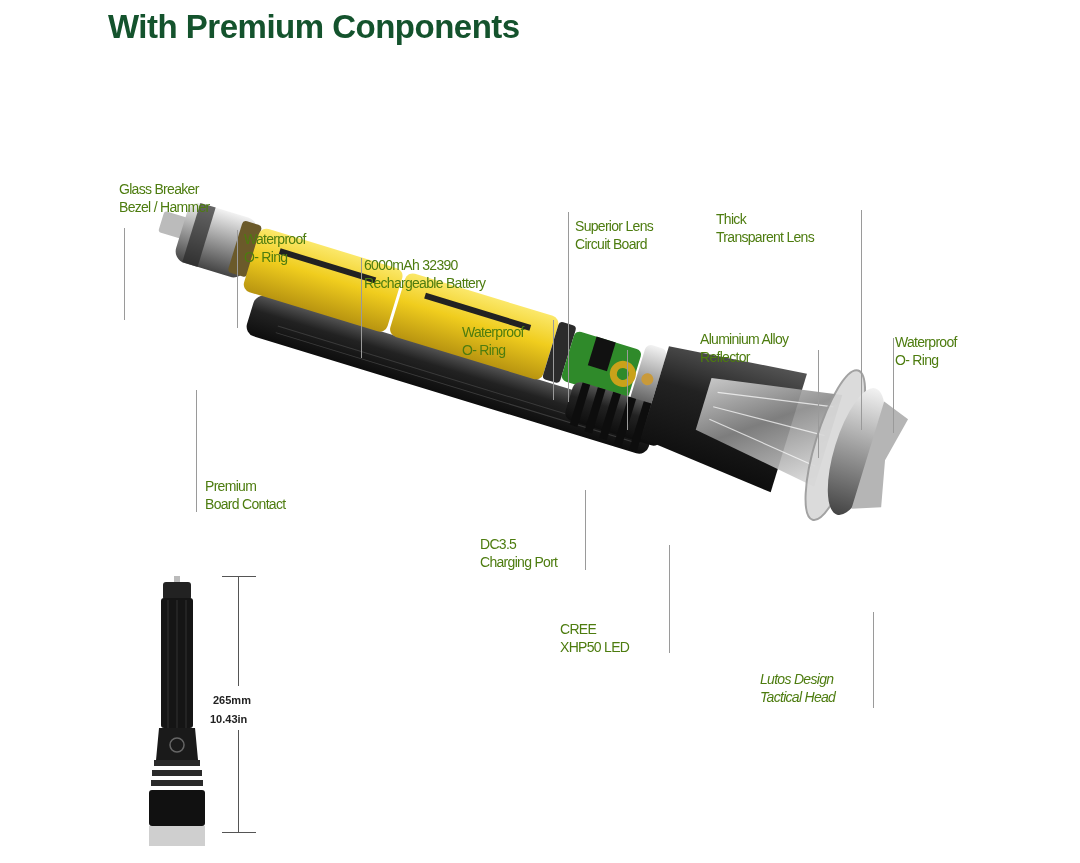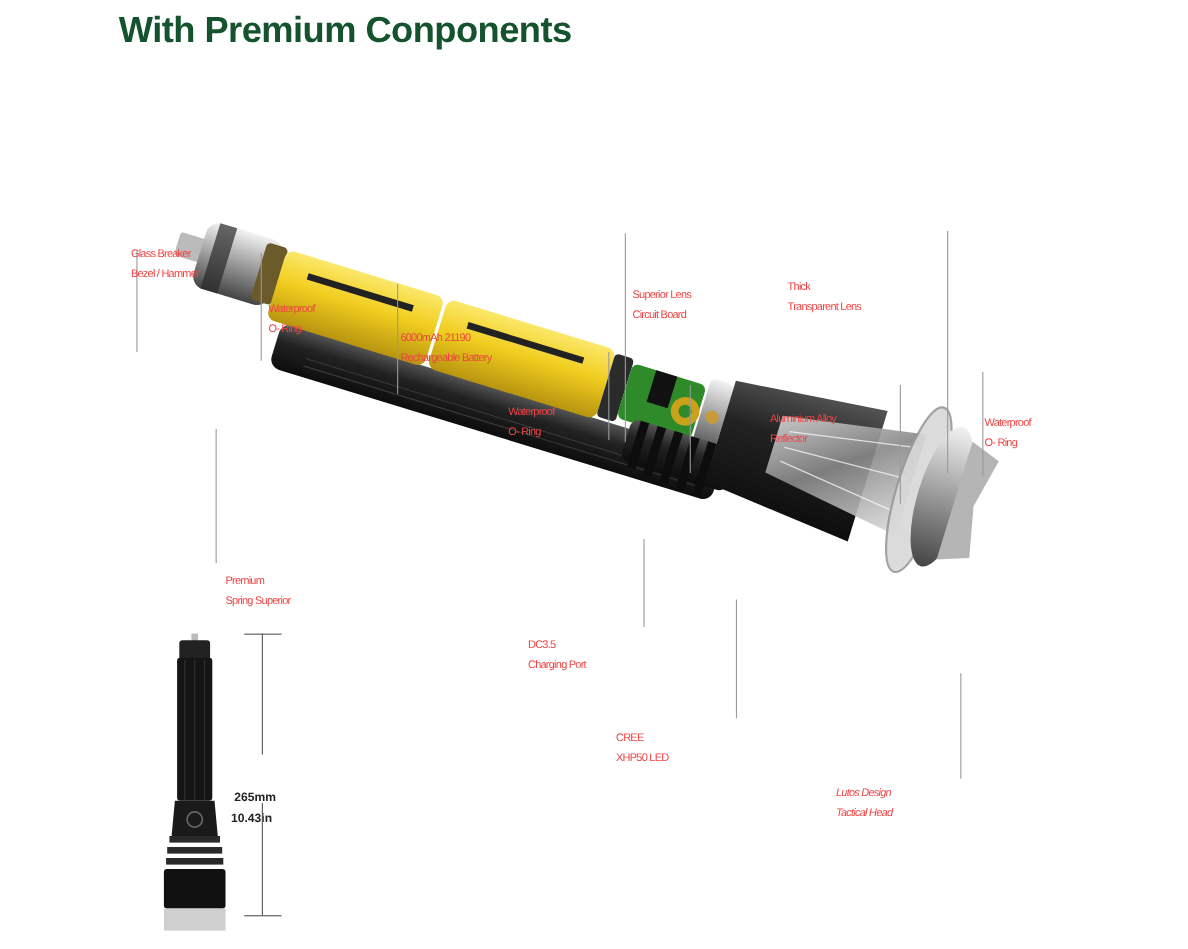--- a/index.html
+++ b/index.html
@@ -1,23 +1,23 @@
 <!DOCTYPE html>
 <html><head>
 <meta charset="utf-8">
 <style>
   html, body { margin:0; padding:0; background:#ffffff; }
   body { width:1080px; height:863px; position:relative; overflow:hidden; font-family:"Liberation Sans", sans-serif; color:#1a1a1a; }
   .title { position:absolute; left:108px; top:8px; font-size:33px; font-weight:bold; letter-spacing:-0.5px; color:#14532d; font-family:"Liberation Sans", sans-serif; }
-  .label { position:absolute; font-size:10px; line-height:18px; letter-spacing:-0.7px; color:#ef4444; white-space:pre; font-family:"Liberation Sans", sans-serif;margin-top:43px; }
+  .label { position:absolute; font-size:14px; line-height:18px; letter-spacing:-0.7px; color:#4d7c0f; white-space:pre; font-family:"Liberation Sans", sans-serif; }
   .label.right { text-align:left; }
   .line { position:absolute; width:1px; background:#9a9a9a; }
   .hline { position:absolute; height:1px; background:#555; }
   svg { position:absolute; left:0; top:0; }
-  .dim { position:absolute; font-size:11px; font-weight:bold; color:#222; font-family:"Liberation Sans", sans-serif;margin-top:25px; }
+  .dim { position:absolute; font-size:11px; font-weight:bold; color:#222; font-family:"Liberation Sans", sans-serif; }
 </style>
 </head>
 <body>
 
 <div class="title">With Premium Conponents</div>
 
 <svg width="1080" height="863">
   <defs>
     <linearGradient id="batt" x1="0" y1="0" x2="0" y2="1">
       <stop offset="0" stop-color="#fbe86a"></stop>
@@ -124,34 +124,34 @@
 <div class="line" style="left:893px; top:338px; height:95px;"></div>
 <div class="line" style="left:196px; top:390px; height:122px;"></div>
 <div class="line" style="left:585px; top:490px; height:80px;"></div>
 <div class="line" style="left:669px; top:545px; height:108px;"></div>
 <div class="line" style="left:873px; top:612px; height:96px;"></div>
 
 <div class="label" style="left:119px; top:180px;">Glass Breaker
 Bezel / Hammer</div>
 <div class="label" style="left:244px; top:230px;">Waterproof
 O- Ring</div>
-<div class="label" style="left:364px; top:256px;">6000mAh 21190
+<div class="label" style="left:364px; top:256px;">6000mAh 32390
 Rechargeable Battery</div>
 <div class="label right" style="left:462px; top:323px; width:86px;">Waterproof
 O- Ring</div>
 <div class="label" style="left:575px; top:217px;">Superior Lens
 Circuit Board</div>
 <div class="label right" style="left:716px; top:210px; width:141px;">Thick
 Transparent Lens</div>
 <div class="label right" style="left:700px; top:330px; width:115px;">Aluminium Alloy
 Reflector</div>
 <div class="label" style="left:895px; top:333px;">Waterproof
 O- Ring</div>
 <div class="label" style="left:205px; top:477px;">Premium
-Spring Superior</div>
+Board Contact</div>
 <div class="label right" style="left:480px; top:535px; width:108px;">DC3.5
 Charging Port</div>
 <div class="label right" style="left:560px; top:620px; width:102px;">CREE
 XHP50 LED</div>
 <div class="label right" style="left:760px; top:670px; width:106px;font-style:italic;">Lutos Design
 Tactical Head</div>
 
 <div class="hline" style="left:222px; top:576px; width:34px;"></div>
 <div class="line" style="left:238px; top:576px; height:110px; background:#555;"></div>
 <div class="dim" style="left:213px; top:694px;">265mm</div>

